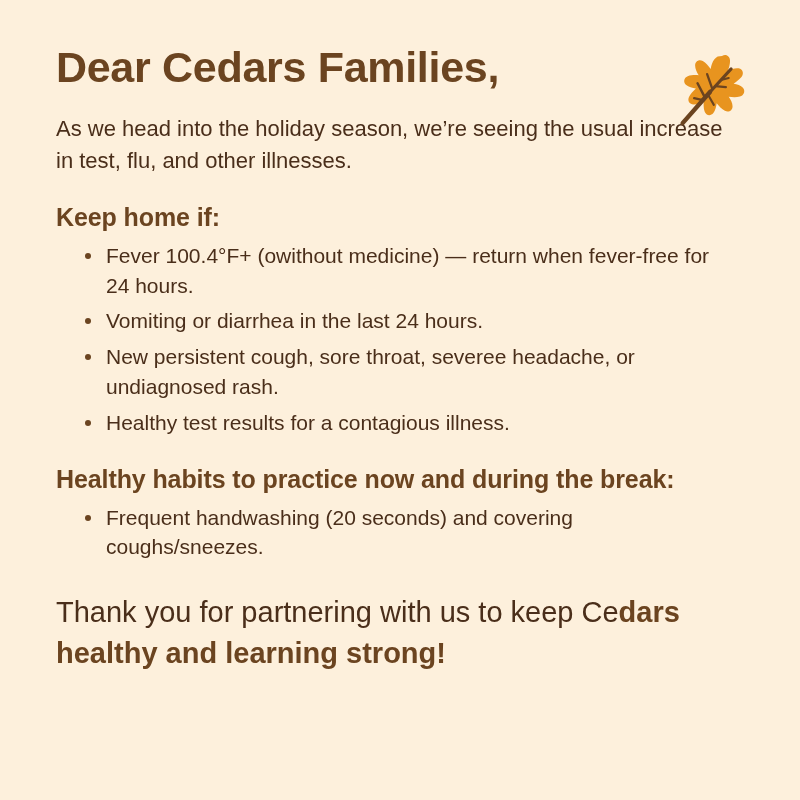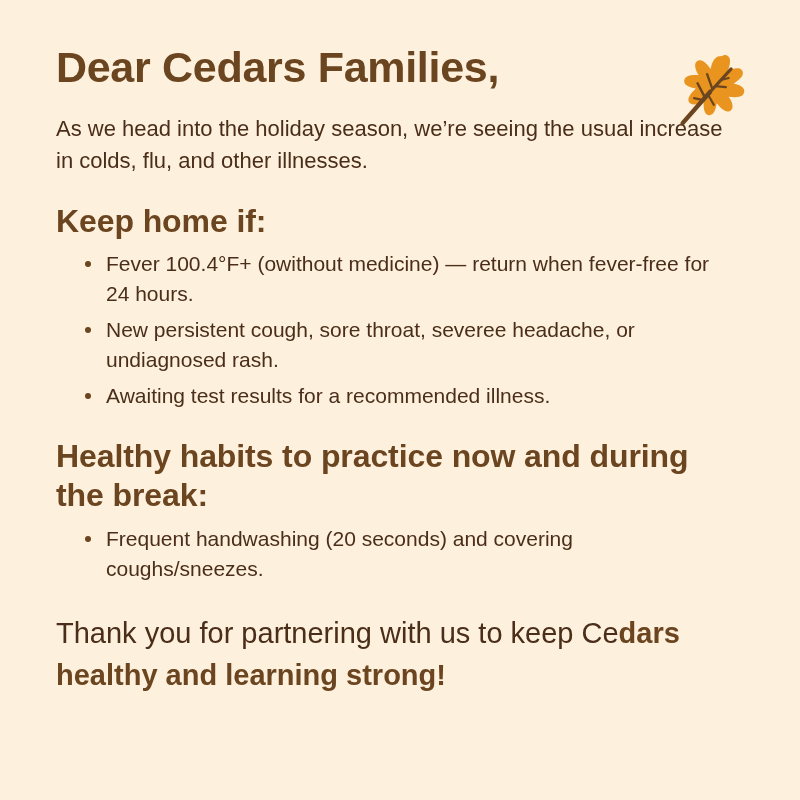--- a/index.html
+++ b/index.html
@@ -37,21 +37,21 @@
     margin: 0 0 22px 0;
     font-size: 43px;
     line-height: 1.1;
     font-weight: 700;
     letter-spacing: -0.3px;
     color: #6B4420;
     max-width: 600px;
   }
   .section-heading {
     margin: 26px 0 8px 0;
-    font-size: 32px;
+    font-size: 25px;
     line-height: 1.24;
     font-weight: 700;
     letter-spacing: -0.1px;
     color: #6B4420;
     max-width: 665px;
   }
 
   
   .intro {
     margin: 0;
@@ -116,27 +116,28 @@
         <path d="M42.5 60.5 L33.5 58.5" stroke="#6B4420" stroke-width="2.4" stroke-linecap="round" fill="none"></path>
         <path d="M55.5 46 L66.5 47" stroke="#6B4420" stroke-width="2.4" stroke-linecap="round" fill="none"></path>
         <path d="M61.5 39.5 L69.5 37.5" stroke="#6B4420" stroke-width="2.2" stroke-linecap="round" fill="none"></path>
         <path d="M48 55 L54 65.5" stroke="#6B4420" stroke-width="2.2" stroke-linecap="round" fill="none"></path>
       </g>
     </svg>
   </div>
 
   <h1 class="title">Dear Cedars Families,</h1>
 
-  <p class="intro">As we head into the holiday season, we’re seeing the usual increase in colds, flu, and other illnesses.</p>
+  <p class="intro">As we head into the holiday season, we’re seeing the usual increase in test, flu, and other illnesses.</p>
 
   <h2 class="section-heading">Keep home if:</h2>
   <ul class="bullets">
     <li>Fever 100.4°F+ (owithout medicine) — return when fever-free for 24 hours.</li>
+    <li>Vomiting or diarrhea in the last 24 hours.</li>
     <li>New persistent cough, sore throat, severee headache, or undiagnosed rash.</li>
-    <li>Awaiting test results for a recommended illness.</li>
+    <li>Healthy test results for a contagious illness.</li>
   </ul>
 
   <h2 class="section-heading">Healthy habits to practice now and during the break:</h2>
   <ul class="bullets">
     <li>Frequent handwashing (20 seconds) and covering coughs/sneezes.</li>
   </ul>
 
   <p class="closing"><span>Thank you for partnering with us to keep Ce</span><span class="bold-tail">dars healthy and learning strong!</span></p>
 
 </div>

